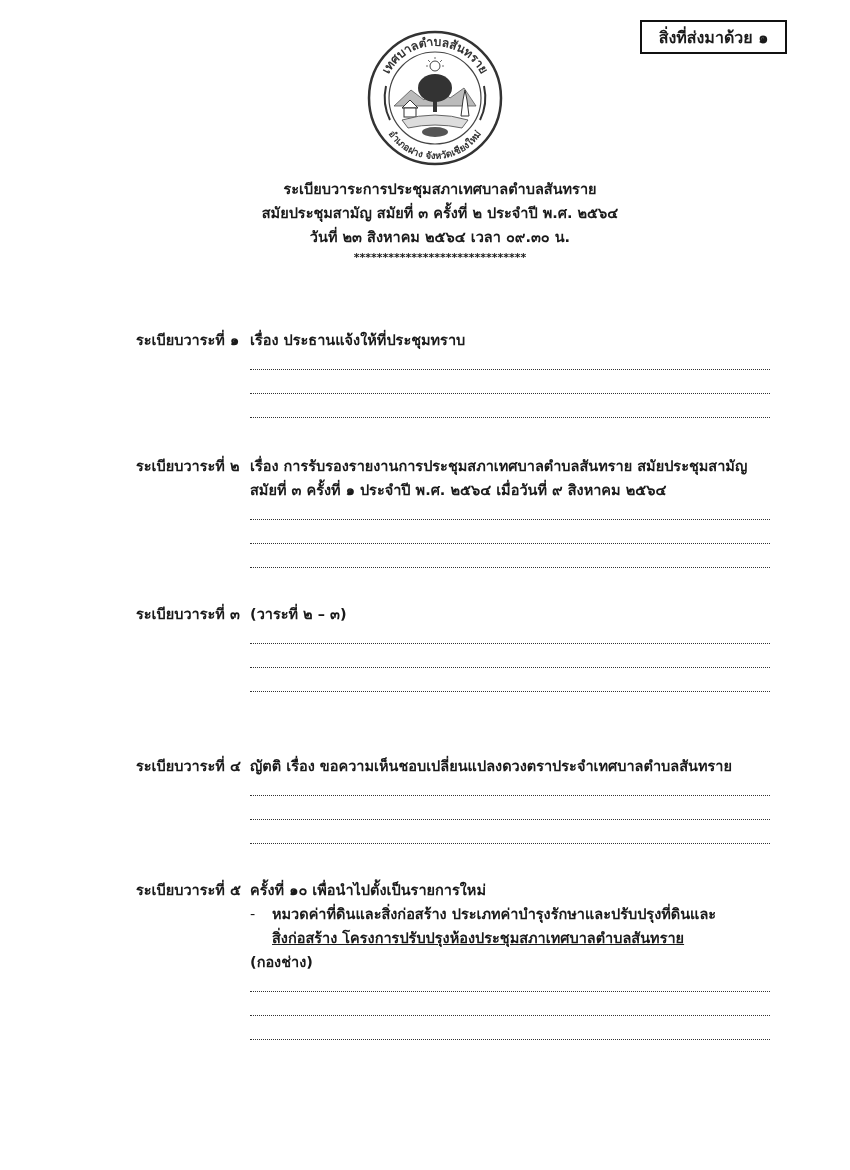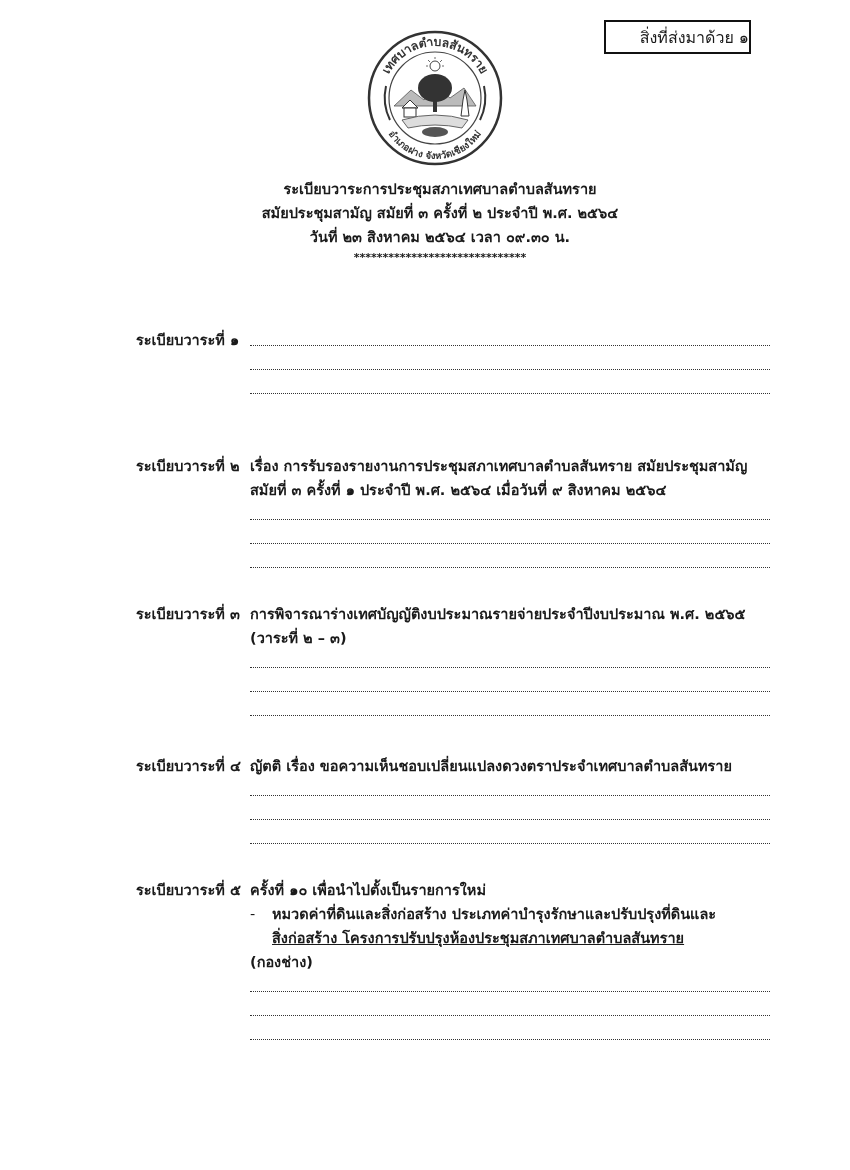--- a/index.html
+++ b/index.html
@@ -2,24 +2,24 @@
 <html><head>
   <meta charset="utf-8">
   <style>
     html, body { margin: 0; padding: 0; background: #ffffff; }
     body {
       width: 850px; height: 1170px; position: relative; overflow: hidden;
       font-family: "DejaVu Sans", "Liberation Sans", sans-serif;
       color: #1a1a1a;
     }
     .attach-box {
-      position: absolute; left: 604px; top: 20px; width: 147px; height: 34px;
+      position: absolute; left: 640px; top: 20px; width: 147px; height: 34px;
       border: 2px solid #111; box-sizing: border-box;
-      display: flex; align-items: center; justify-content: flex-end;
-      font-size: 16px; font-weight: normal;
+      display: flex; align-items: center; justify-content: center;
+      font-size: 16px; font-weight: bold;
     }
     .seal {
       position: absolute; left: 366px; top: 24px; width: 138px; height: 148px;
     }
     .header {
       position: absolute; left: 200px; top: 177px; width: 480px; text-align: center;
       font-weight: bold; font-size: 14.5px; line-height: 24px;
     }
     .header .stars { font-size: 11px; letter-spacing: 0px; line-height: 14px; margin-top: 2px; }
     .agenda {
@@ -97,41 +97,41 @@
 <div class="header">
   <div>ระเบียบวาระการประชุมสภาเทศบาลตำบลสันทราย</div>
   <div>สมัยประชุมสามัญ  สมัยที่  ๓  ครั้งที่  ๒  ประจำปี พ.ศ. ๒๕๖๔</div>
   <div>วันที่  ๒๓  สิงหาคม  ๒๕๖๔  เวลา  ๐๙.๓๐  น.</div>
   <div class="stars">******************************</div>
 </div>
 
 <div class="agenda" style="top:328px;">
   <div class="label">ระเบียบวาระที่ ๑</div>
   <div class="content">
+    <div class="line">เรื่อง ประธานแจ้งให้ที่ประชุมทราบ</div>
     <div class="dots"></div>
     <div class="dots"></div>
     <div class="dots"></div>
   </div>
 </div>
 
 <div class="agenda" style="top:454px;">
   <div class="label">ระเบียบวาระที่ ๒</div>
   <div class="content">
     <div class="line">เรื่อง การรับรองรายงานการประชุมสภาเทศบาลตำบลสันทราย  สมัยประชุมสามัญ</div>
     <div class="line">สมัยที่ ๓ ครั้งที่ ๑ ประจำปี พ.ศ. ๒๕๖๔  เมื่อวันที่  ๙  สิงหาคม  ๒๕๖๔</div>
     <div class="dots"></div>
     <div class="dots"></div>
     <div class="dots"></div>
   </div>
 </div>
 
 <div class="agenda" style="top:602px;">
   <div class="label">ระเบียบวาระที่ ๓</div>
   <div class="content">
-    <div class="line">การพิจารณาร่างเทศบัญญัติงบประมาณรายจ่ายประจำปีงบประมาณ พ.ศ. ๒๕๖๕</div>
     <div class="line">(วาระที่ ๒ – ๓)</div>
     <div class="dots"></div>
     <div class="dots"></div>
     <div class="dots"></div>
   </div>
 </div>
 
 <div class="agenda" style="top:754px;">
   <div class="label">ระเบียบวาระที่ ๔</div>
   <div class="content">

